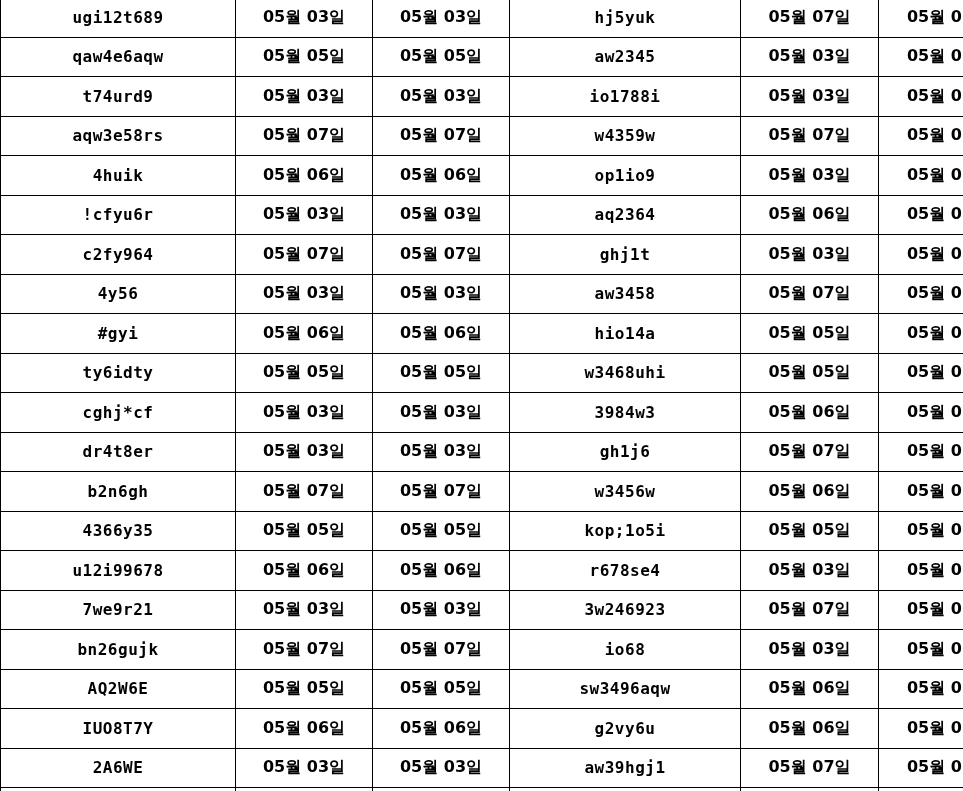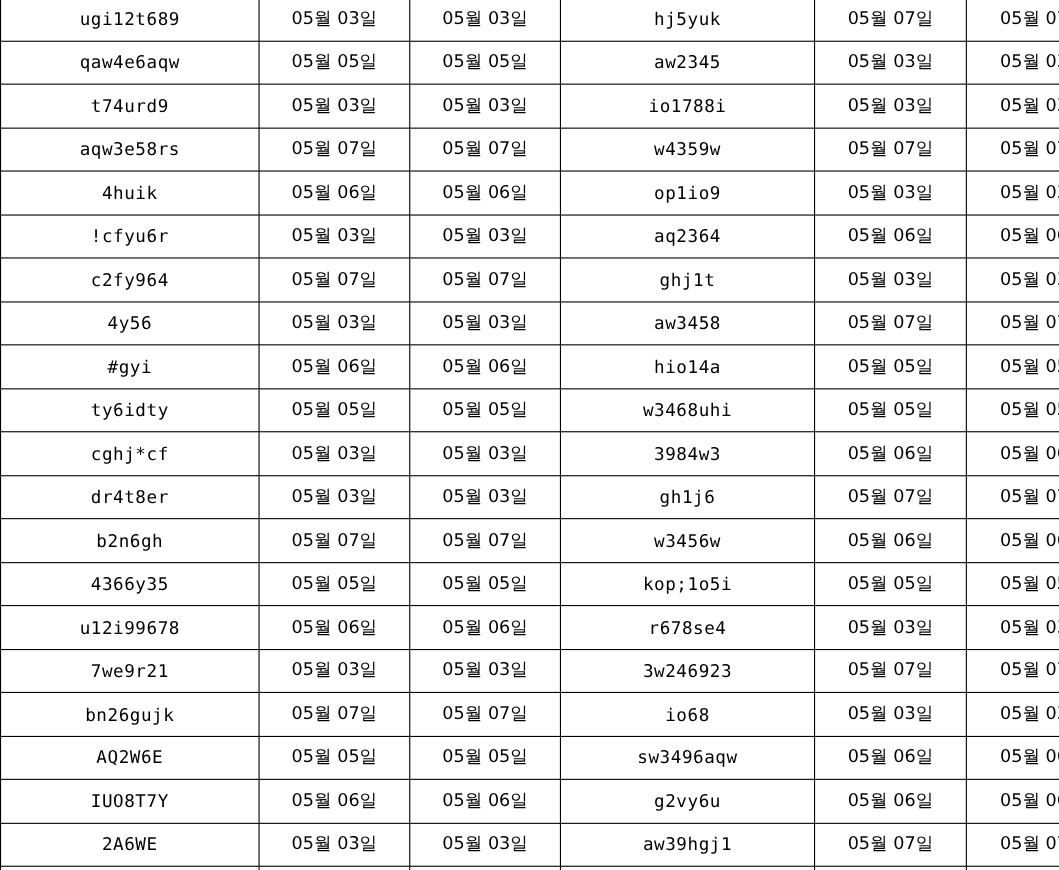--- a/index.html
+++ b/index.html
@@ -11,20 +11,21 @@
     width: 963px;
     height: 791px;
     font-family: "DejaVu Sans Mono", monospace;
     overflow: hidden;
   }
   .sheet {
     width: 784px;
     height: 791px;
     position: relative;
     box-sizing: border-box;
+    font-weight: bold;
   }
   table.data-table {
     border-collapse: collapse;
     table-layout: fixed;
     width: 963px;
     margin: 0;
     padding: 0;
   }
   table.data-table td {
     border: 1px solid #000000;

